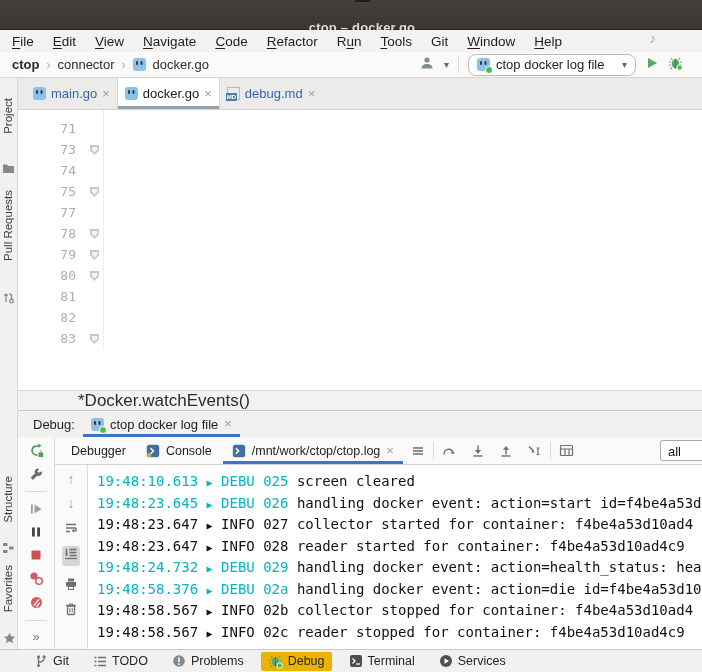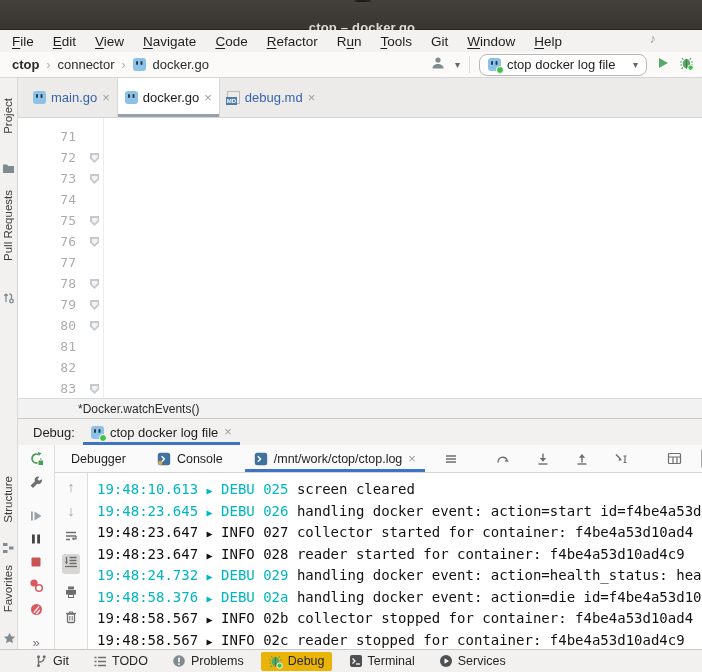--- a/index.html
+++ b/index.html
@@ -13,71 +13,71 @@
              border:1px solid #1C1A17;display:inline-block;}
   .tb-title{color:#DFDBD2;font-size:13px;font-weight:bold;letter-spacing:.2px;}
   
   .menubar{height:22px;background:#F3F2F0;display:flex;align-items:center;padding:0 12px;gap:19px;
            font-size:13.5px;color:#1E1E1E;position:relative;}
   .menubar .mi{cursor:default;}
   .menubar u{text-decoration:underline;text-underline-offset:2px;}
   .ic-note{position:absolute;right:46px;top:1px;color:#9AA0A6;font-size:13px;}
   
   .crumbrow{height:26px;background:#FBFAF9;border-bottom:1px solid #D5D5D5;display:flex;align-items:center;
-            padding:0 8px 0 12px;font-size:13px;color:#2B2B2B;}
+            padding:0 19px 0 12px;font-size:13px;color:#2B2B2B;}
   .crumbs{display:flex;align-items:center;gap:7px;flex:1;min-width:0;}
   .crumb.first{font-weight:bold;}
   .crumb-sep{color:#ABABAB;font-size:12px;}
   .runcluster{display:flex;align-items:center;gap:9px;}
   .vdiv{width:1px;height:17px;background:#DCDCDC;}
   .runcombo{display:flex;align-items:center;gap:6px;background:#FFF;border:1px solid #B9B9B9;border-radius:8px;
             height:22px;padding:0 8px;min-width:168px;font-size:13px;color:#1E1E1E;}
   .runcombo .lbl{flex:1;}
   
   .main{display:flex;height:571px;}
   .stripe{width:18px;background:#F2F1F0;border-right:1px solid #D9D9D9;position:relative;flex:none;}
   .vlabel{position:absolute;left:2px;writing-mode:vertical-rl;transform:rotate(180deg);
           font-size:11.5px;color:#3C3C3C;white-space:nowrap;}
   .sicon{position:absolute;left:2px;}
   .content{flex:1;display:flex;flex-direction:column;min-width:0;}
   
-  .tabbar{height:40px;background:#ECEBEA;border-bottom:1px solid #D4D4D4;display:flex;align-items:stretch;
+  .tabbar{height:32px;background:#ECEBEA;border-bottom:1px solid #D4D4D4;display:flex;align-items:stretch;
           padding-left:8px;font-size:13px;}
   .etab{display:flex;align-items:center;gap:5px;padding:0 7px;color:#1A1A1A;position:relative;}
   .etab.modified .etab-label{color:#3764B0;}
   .etab.active{background:#FFF;border-left:1px solid #D6D6D6;border-right:1px solid #D6D6D6;
                box-shadow:inset 0 -3px 0 #93A1AD;}
   .ic-x{color:#9AA0A6;font-size:13px;line-height:10px;}
   
   .editor{height:280px;background:#FFF;overflow:hidden;font:15px "DejaVu Sans Mono",monospace;position:relative;margin-left:8px;}
   .partialwrap{height:8px;overflow:hidden;}
   .partialwrap .cl{margin-top:-13px;}
   .cl{display:flex;height:21px;line-height:21px;white-space:pre;}
   .lnum{width:62px;flex:none;text-align:right;padding-right:12px;color:#ADADAD;font-size:13px;}
   .foldcol{width:16px;flex:none;position:relative;border-right:1px solid #EDEDED;}
   .fold-marker{position:absolute;left:2px;top:6px;width:9px;height:10px;background:#C3C9CE;
                clip-path:polygon(0 0,100% 0,100% 55%,50% 100%,0 55%);}
   .fold-marker::after{content:"";position:absolute;left:1.5px;top:1.5px;width:6px;height:6px;background:#F4F4F4;
                clip-path:polygon(0 0,100% 0,100% 52%,50% 100%,0 52%);}
   .codeline{flex:1;overflow:hidden;color:#080808;}
   
   .ctxbar{height:20px;background:#F2F2F2;border-top:1px solid #DADADA;display:flex;align-items:center;
-          padding-left:60px;font-size:12px;color:#2B2B2B;}
+          padding-left:60px;font-size:17px;color:#2B2B2B;}
   
   .dbg-header{height:27px;background:#F2F1F0;border-top:1px solid #C9C9C9;display:flex;align-items:stretch;
               padding-left:15px;font-size:13px;color:#1E1E1E;}
   .dbg-label{align-self:center;margin-right:8px;}
   .dbg-tab{display:flex;align-items:center;gap:6px;padding:0 8px;box-shadow:inset 0 -3px 0 #3E74C8;}
   
   .dbg-body{flex:1;display:flex;min-height:0;background:#FAFAFA;}
   .tcol1{width:37px;flex:none;border-right:1px solid #DDDDDD;display:flex;flex-direction:column;align-items:center;
          padding-top:6px;gap:9px;}
   .tcol1 .tdiv,.tcol2 .tdiv{width:22px;height:1px;background:#D9D9D9;margin:1px 0;}
   .dbg-right2{flex:1;display:flex;flex-direction:column;min-width:0;}
-  .log-toolbar{height:28px;border-bottom:1px solid #D5D5D5;display:flex;align-items:stretch;gap:13px;
+  .log-toolbar{height:28px;border-bottom:1px solid #D5D5D5;display:flex;align-items:stretch;gap:2px;
                padding-left:7px;font-size:12.5px;color:#1E1E1E;overflow:hidden;background:#FAFAFA;}
   .ltab{display:flex;align-items:center;gap:6px;padding:0 9px;}
   .ltab.active{box-shadow:inset 0 -3px 0 #3E74C8;}
   .tb-ico{display:flex;align-items:center;padding:0 6px;}
   .log-toolbar .vdiv{align-self:center;}
   .allcombo{margin-left:auto;margin-right:-70px;align-self:center;width:112px;height:21px;background:#FFF;
             border:1px solid #ABABAB;border-radius:3px;font-size:13px;color:#111;padding:1px 0 0 7px;flex:none;}
   .body-lower{flex:1;display:flex;min-height:0;}
   .tcol2{width:33px;flex:none;border-right:1px solid #DDDDDD;display:flex;flex-direction:column;align-items:center;
          padding-top:8px;gap:11px;}
@@ -209,25 +209,23 @@
             <span class="ic-x">×</span>
           </div>
         </div>
 
       <div class="editor">
         <div class="partialwrap">
             <div class="cl"><span class="lnum"></span><span class="foldcol"></span><pre class="codeline"></pre></div>
           </div>
         <div id="codelines">
             <div class="cl"><span class="lnum">71</span><span class="foldcol"></span><pre class="codeline"></pre></div>
-            <div class="cl"><span class="lnum">72</span><span class="foldcol"><span class="fold-marker"></span></span><pre class="codeline"></pre></div>
             <div class="cl"><span class="lnum">73</span><span class="foldcol"><span class="fold-marker"></span></span><pre class="codeline"></pre></div>
             <div class="cl"><span class="lnum">74</span><span class="foldcol"></span><pre class="codeline"></pre></div>
             <div class="cl"><span class="lnum">75</span><span class="foldcol"><span class="fold-marker"></span></span><pre class="codeline"></pre></div>
-            <div class="cl"><span class="lnum">76</span><span class="foldcol"><span class="fold-marker"></span></span><pre class="codeline"></pre></div>
             <div class="cl"><span class="lnum">77</span><span class="foldcol"></span><pre class="codeline"></pre></div>
             <div class="cl"><span class="lnum">78</span><span class="foldcol"><span class="fold-marker"></span></span><pre class="codeline"></pre></div>
             <div class="cl"><span class="lnum">79</span><span class="foldcol"><span class="fold-marker"></span></span><pre class="codeline"></pre></div>
             <div class="cl"><span class="lnum">80</span><span class="foldcol"><span class="fold-marker"></span></span><pre class="codeline"></pre></div>
             <div class="cl"><span class="lnum">81</span><span class="foldcol"></span><pre class="codeline"></pre></div>
             <div class="cl"><span class="lnum">82</span><span class="foldcol"></span><pre class="codeline"></pre></div>
             <div class="cl"><span class="lnum">83</span><span class="foldcol"><span class="fold-marker"></span></span><pre class="codeline"></pre></div>
           </div>
       </div>
 

